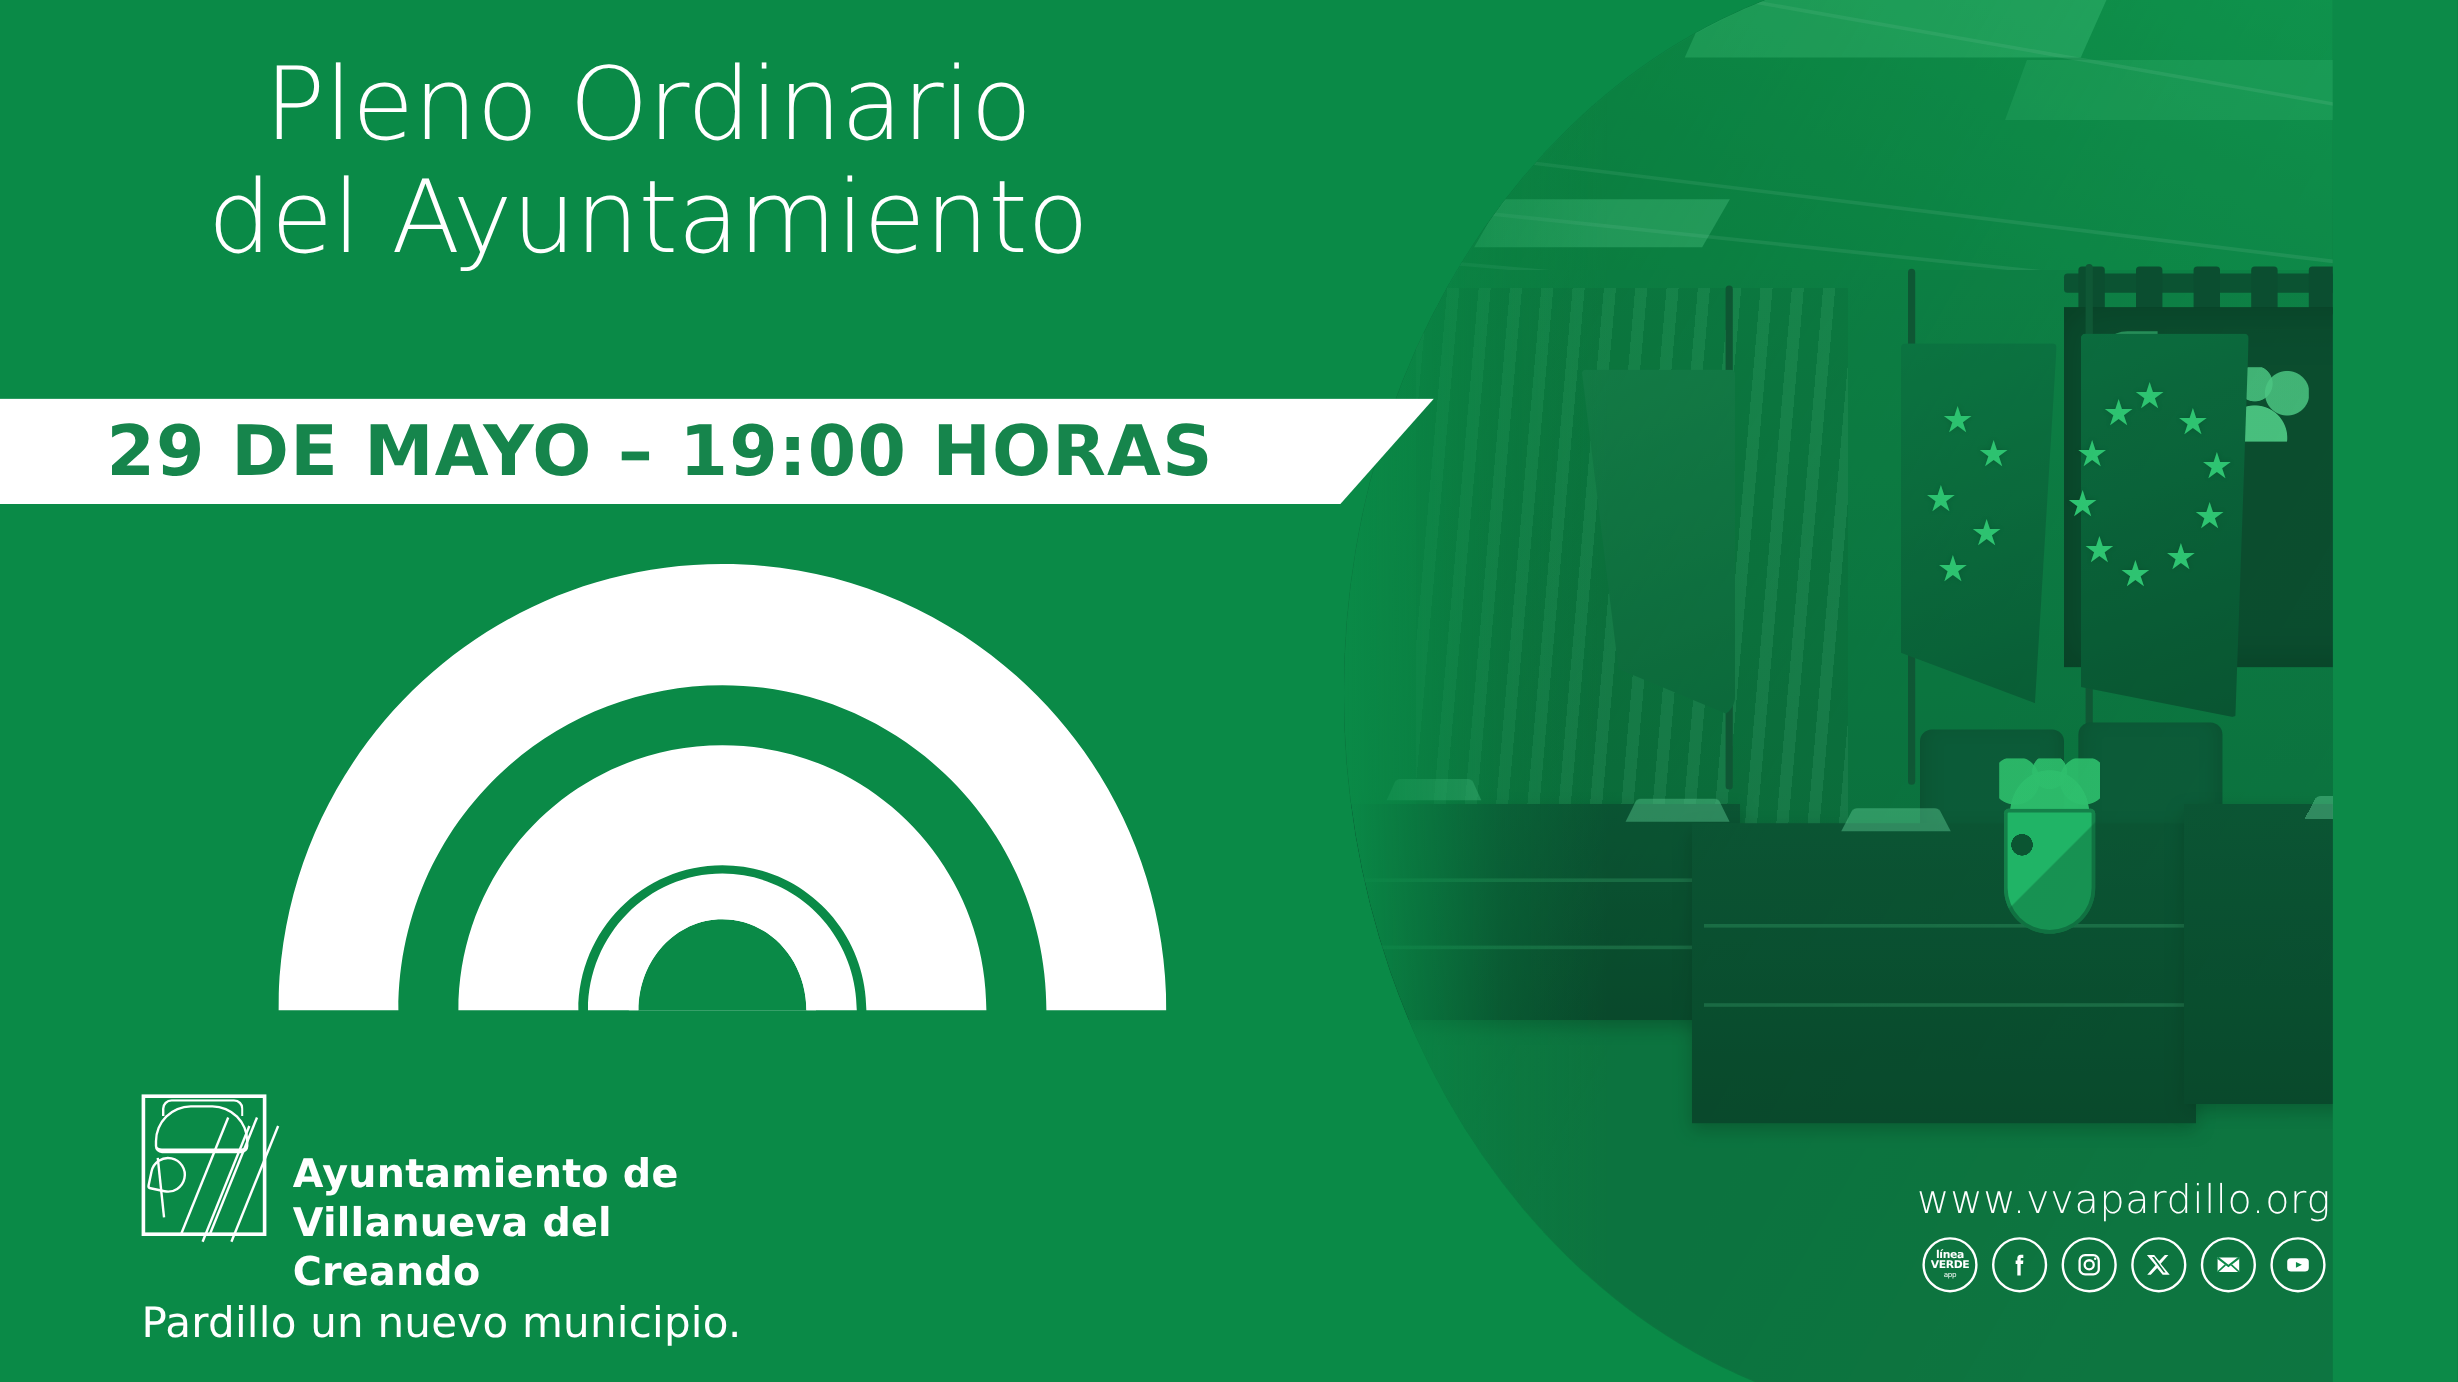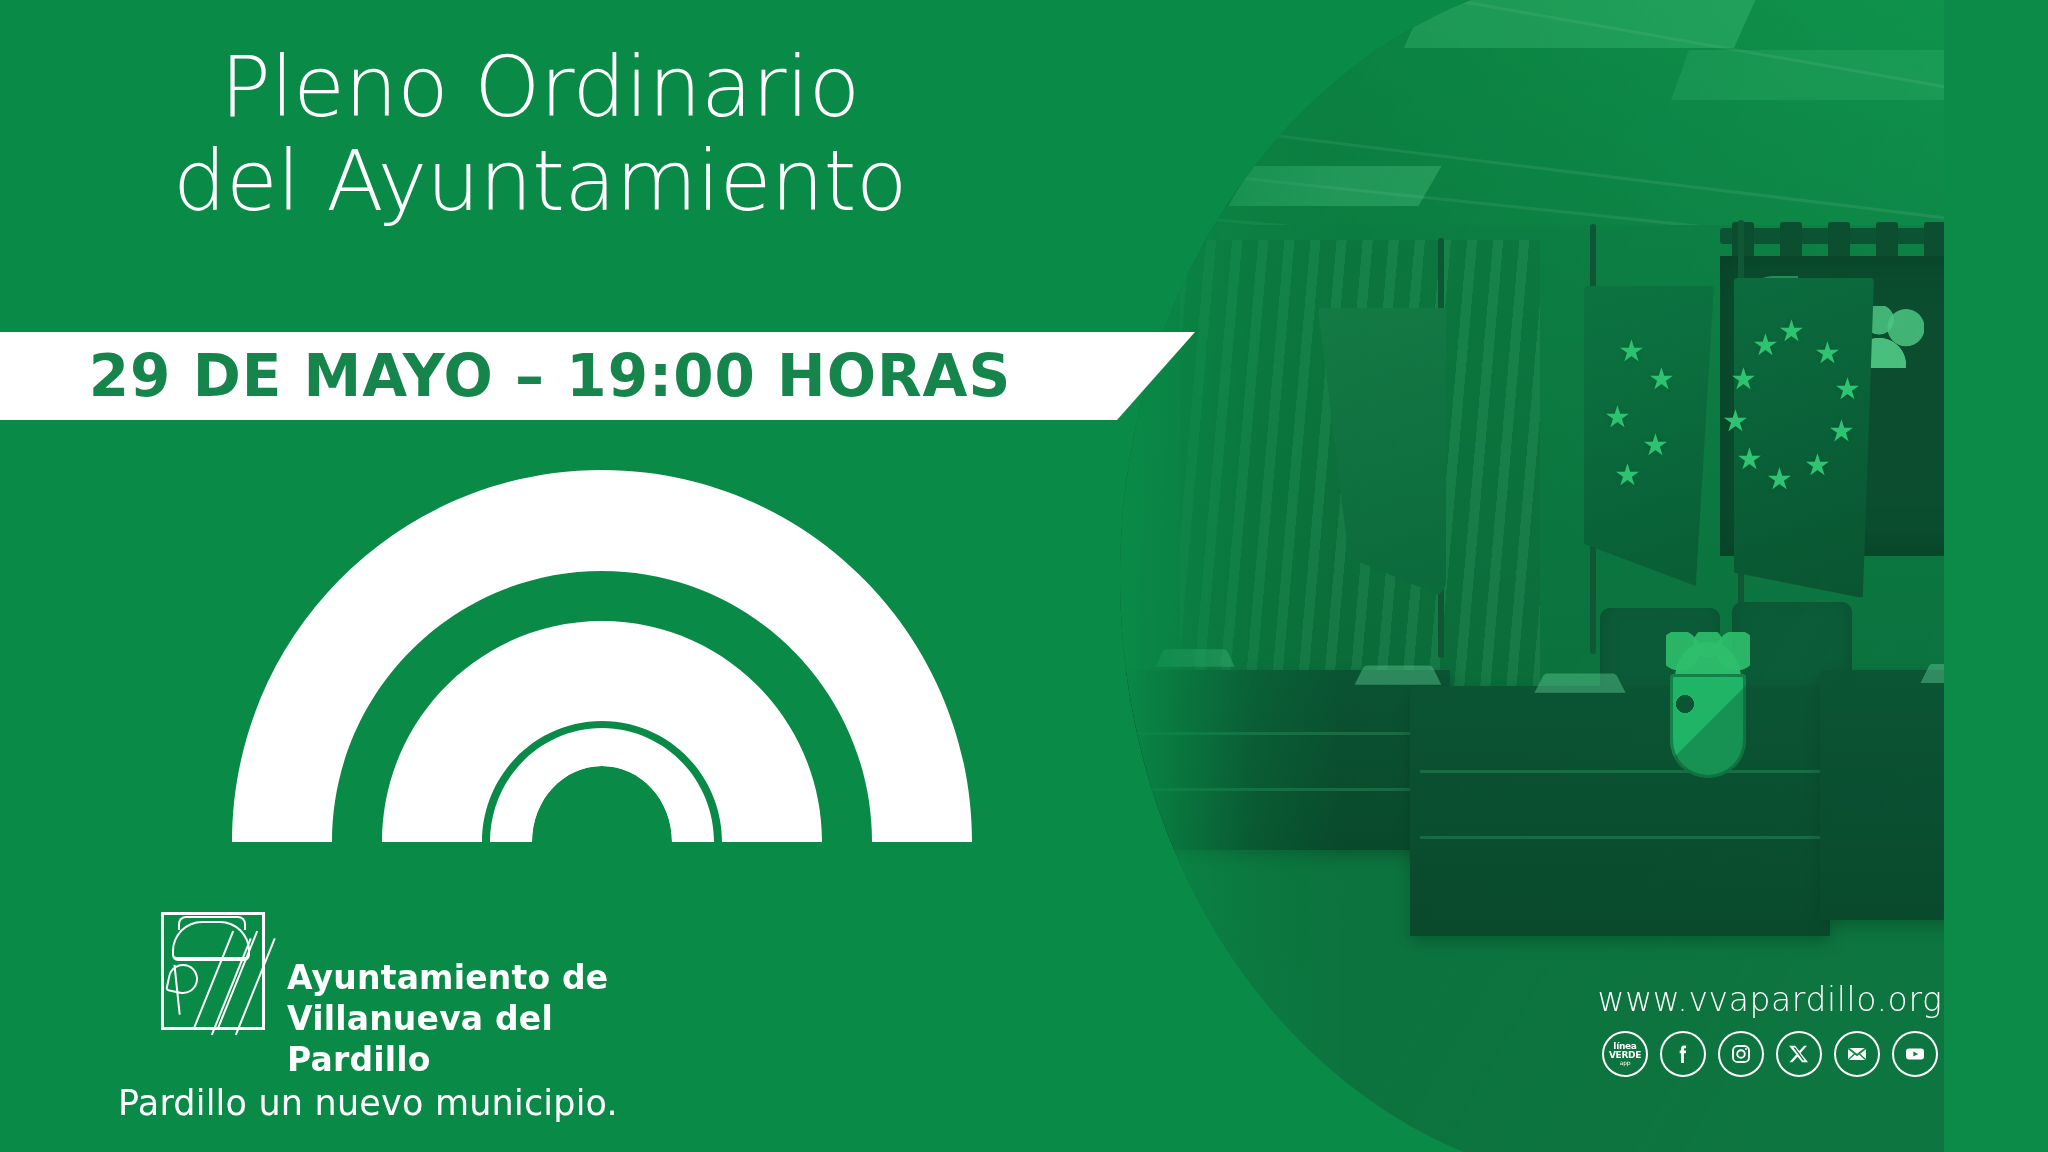--- a/index.html
+++ b/index.html
@@ -162,21 +162,21 @@
     left:232px; top:470px;
     width:740px; height:372px;
   }
 
   
   .muni{
     position:absolute;
     left:118px; top:912px;
     width:520px;
   }
-  .muni-row{display:flex;align-items:flex-start;gap:22px;margin-left:43px;}
+  .muni-row{display:flex;align-items:flex-start;gap:22px;}
   .muni-shield{
     width:104px;height:118px;flex:0 0 auto;
     border:3px solid #ffffff;
     position:relative;
     box-sizing:border-box;
   }
   .ms-crown{
     position:absolute;left:8px;top:6px;width:74px;height:34px;
     border:2.5px solid #fff;border-radius:30px 30px 6px 6px;
     border-bottom-width:4px;
@@ -375,21 +375,21 @@
   <div class="muni">
     <div class="muni-row">
       <div class="muni-shield">
         <div class="ms-crown"></div>
         <div class="ms-wheat"></div>
         <div class="ms-band ms-b1"></div>
         <div class="ms-band ms-b2"></div>
       </div>
       <div>
         <div class="muni-name">Ayuntamiento de</div>
-        <div class="muni-name" style="padding-top:0;">Villanueva del Pardillo</div>
+        <div class="muni-name" style="padding-top:0;">Villanueva del Creando</div>
       </div>
     </div>
     <div class="muni-tag">Pardillo un nuevo municipio.</div>
   </div>
 
   <div class="footer">
     <div class="url">www.vvapardillo.org</div>
     <div class="socials">
 
       <div class="soc">

